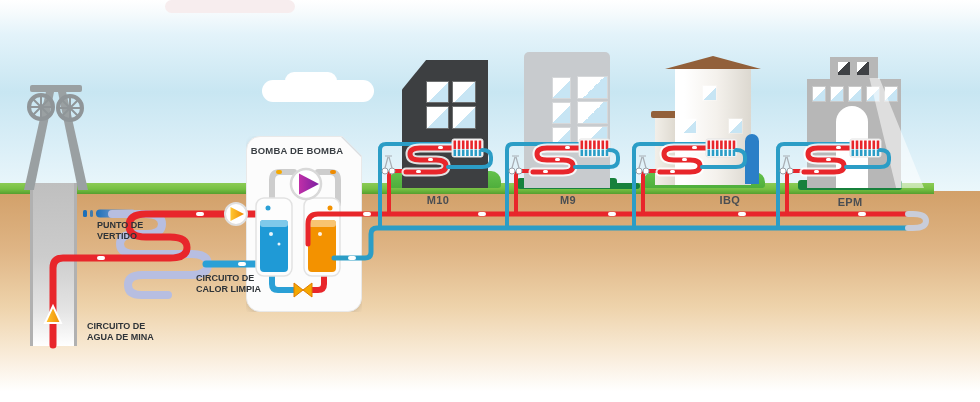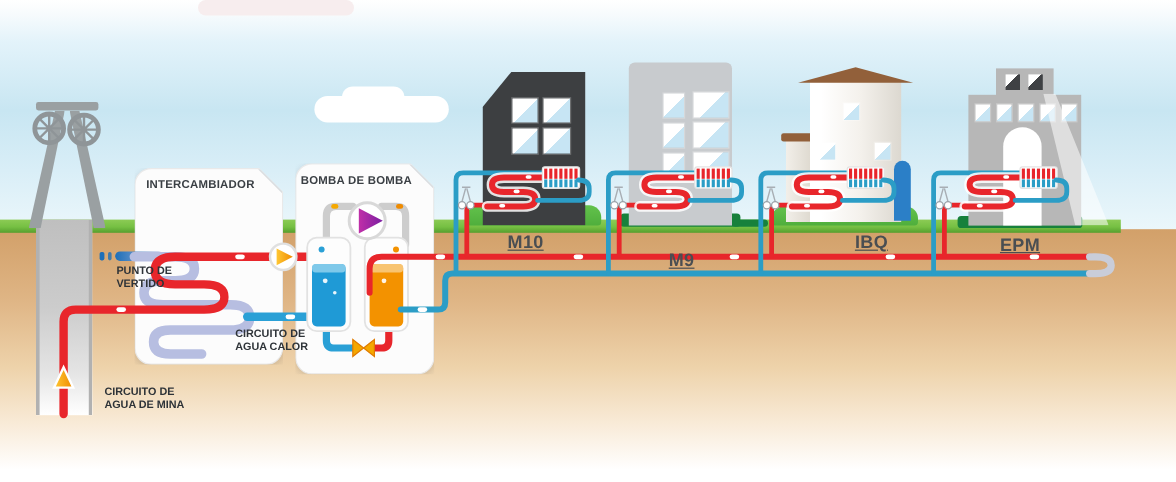--- a/index.html
+++ b/index.html
@@ -44,21 +44,21 @@
   .cyl{left:675px;top:68px;width:76px;height:117px;background:linear-gradient(90deg,#ffffff 12%,#f4f1ec 55%,#dcd8d0 100%);}
   .cyl-roof{left:665px;top:56px;width:0;height:0;border-left:48px solid transparent;border-right:48px solid transparent;border-bottom:13px solid #92603a;}
   .pillar{left:745px;top:134px;width:14px;height:50px;background:#2b7fc7;border-radius:7px 7px 0 0;}
   .epm-tower{left:830px;top:57px;width:48px;height:24px;background:#b7b7b7;}
   .epm-main{left:807px;top:79px;width:94px;height:109px;background:#b7b7b7;}
   .epm-arch{left:836px;top:106px;width:32px;height:82px;background:#ffffff;border-radius:16px 16px 0 0;}
   .ray{left:862px;top:78px;width:62px;height:110px;background:rgba(255,255,255,.55);
     clip-path:polygon(12% 0,28% 0,100% 100%,55% 100%);}
   
   .lbl{font-size:9px;line-height:10.5px;font-weight:bold;color:#2e3338;}
-  .blbl{font-size:15px;font-weight:bold;color:#4a4e52;letter-spacing:.3px;text-decoration:underline;}
+  .blbl{font-size:11px;font-weight:bold;color:#4a4e52;letter-spacing:.3px;}
   #pipes{left:0;top:0;z-index:6;}
   .z1{z-index:1}.z2{z-index:2}.z3{z-index:3}.z4{z-index:4}.z7{z-index:7}
 </style>
 </head>
 <body>
 
 <div class="scene">
 
   <div class="abs sky"></div>
   <div class="abs cloud pink z1" style="left:165px;top:0;width:130px;height:13px;"></div>
@@ -108,24 +108,20 @@
   <div class="abs win-dark z3" style="left:857px;top:62px;width:12px;height:13px;"></div>
   <div class="abs epm-main z3"></div>
   <div class="abs win z3" style="left:813px;top:87px;width:12px;height:14px;"></div>
   <div class="abs win z3" style="left:831px;top:87px;width:12px;height:14px;"></div>
   <div class="abs win z3" style="left:849px;top:87px;width:12px;height:14px;"></div>
   <div class="abs win z3" style="left:867px;top:87px;width:12px;height:14px;"></div>
   <div class="abs win z3" style="left:885px;top:87px;width:12px;height:14px;"></div>
   <div class="abs epm-arch z3"></div>
   <div class="abs ray z3"></div>
 
-  <div class="abs pbox z4" style="left:112px;top:140px;width:122px;height:162px;">
-    <div class="fold"></div>
-    <div class="pbox-title">INTERCAMBIADOR</div>
-  </div>
   <div class="abs pbox z4" style="left:246px;top:136px;width:114px;height:174px;">
     <div class="fold"></div>
     <div class="pbox-title">BOMBA DE BOMBA</div>
   </div>
 
   <svg id="pipes" class="abs" width="980" height="402" viewBox="0 0 980 402">
     <defs>
       <linearGradient id="gOrange" x1="0" y1="0" x2="1" y2="0">
         <stop offset="0" stop-color="#ffc733"></stop>
           <stop offset="1" stop-color="#ef8b00"></stop>
@@ -338,23 +334,23 @@
         </g>
       </g>
   </svg>
 
   <div class="abs lbl z7" style="left:97px;top:220px;">
     <div>PUNTO DE</div>
     <div>VERTIDO</div>
   </div>
   <div class="abs lbl z7" style="left:196px;top:273px;">
     <div>CIRCUITO DE</div>
-    <div>AGUA CALOR</div>
+    <div>CALOR LIMPIA</div>
   </div>
   <div class="abs lbl z7" style="left:87px;top:321px;">
     <div>CIRCUITO DE</div>
     <div>AGUA DE MINA</div>
   </div>
   <div class="abs blbl z7" style="left:408px;top:194px;width:60px;text-align:center;">M10</div>
-  <div class="abs blbl z7" style="left:538px;top:194px;width:60px;text-align:center;margin-top:15px;">M9</div>
+  <div class="abs blbl z7" style="left:538px;top:194px;width:60px;text-align:center;">M9</div>
   <div class="abs blbl z7" style="left:680px;top:194px;width:60px;text-align:right;">IBQ</div>
   <div class="abs blbl z7" style="left:820px;top:196px;width:60px;text-align:center;">EPM</div>
 </div>
 
 </body></html>

